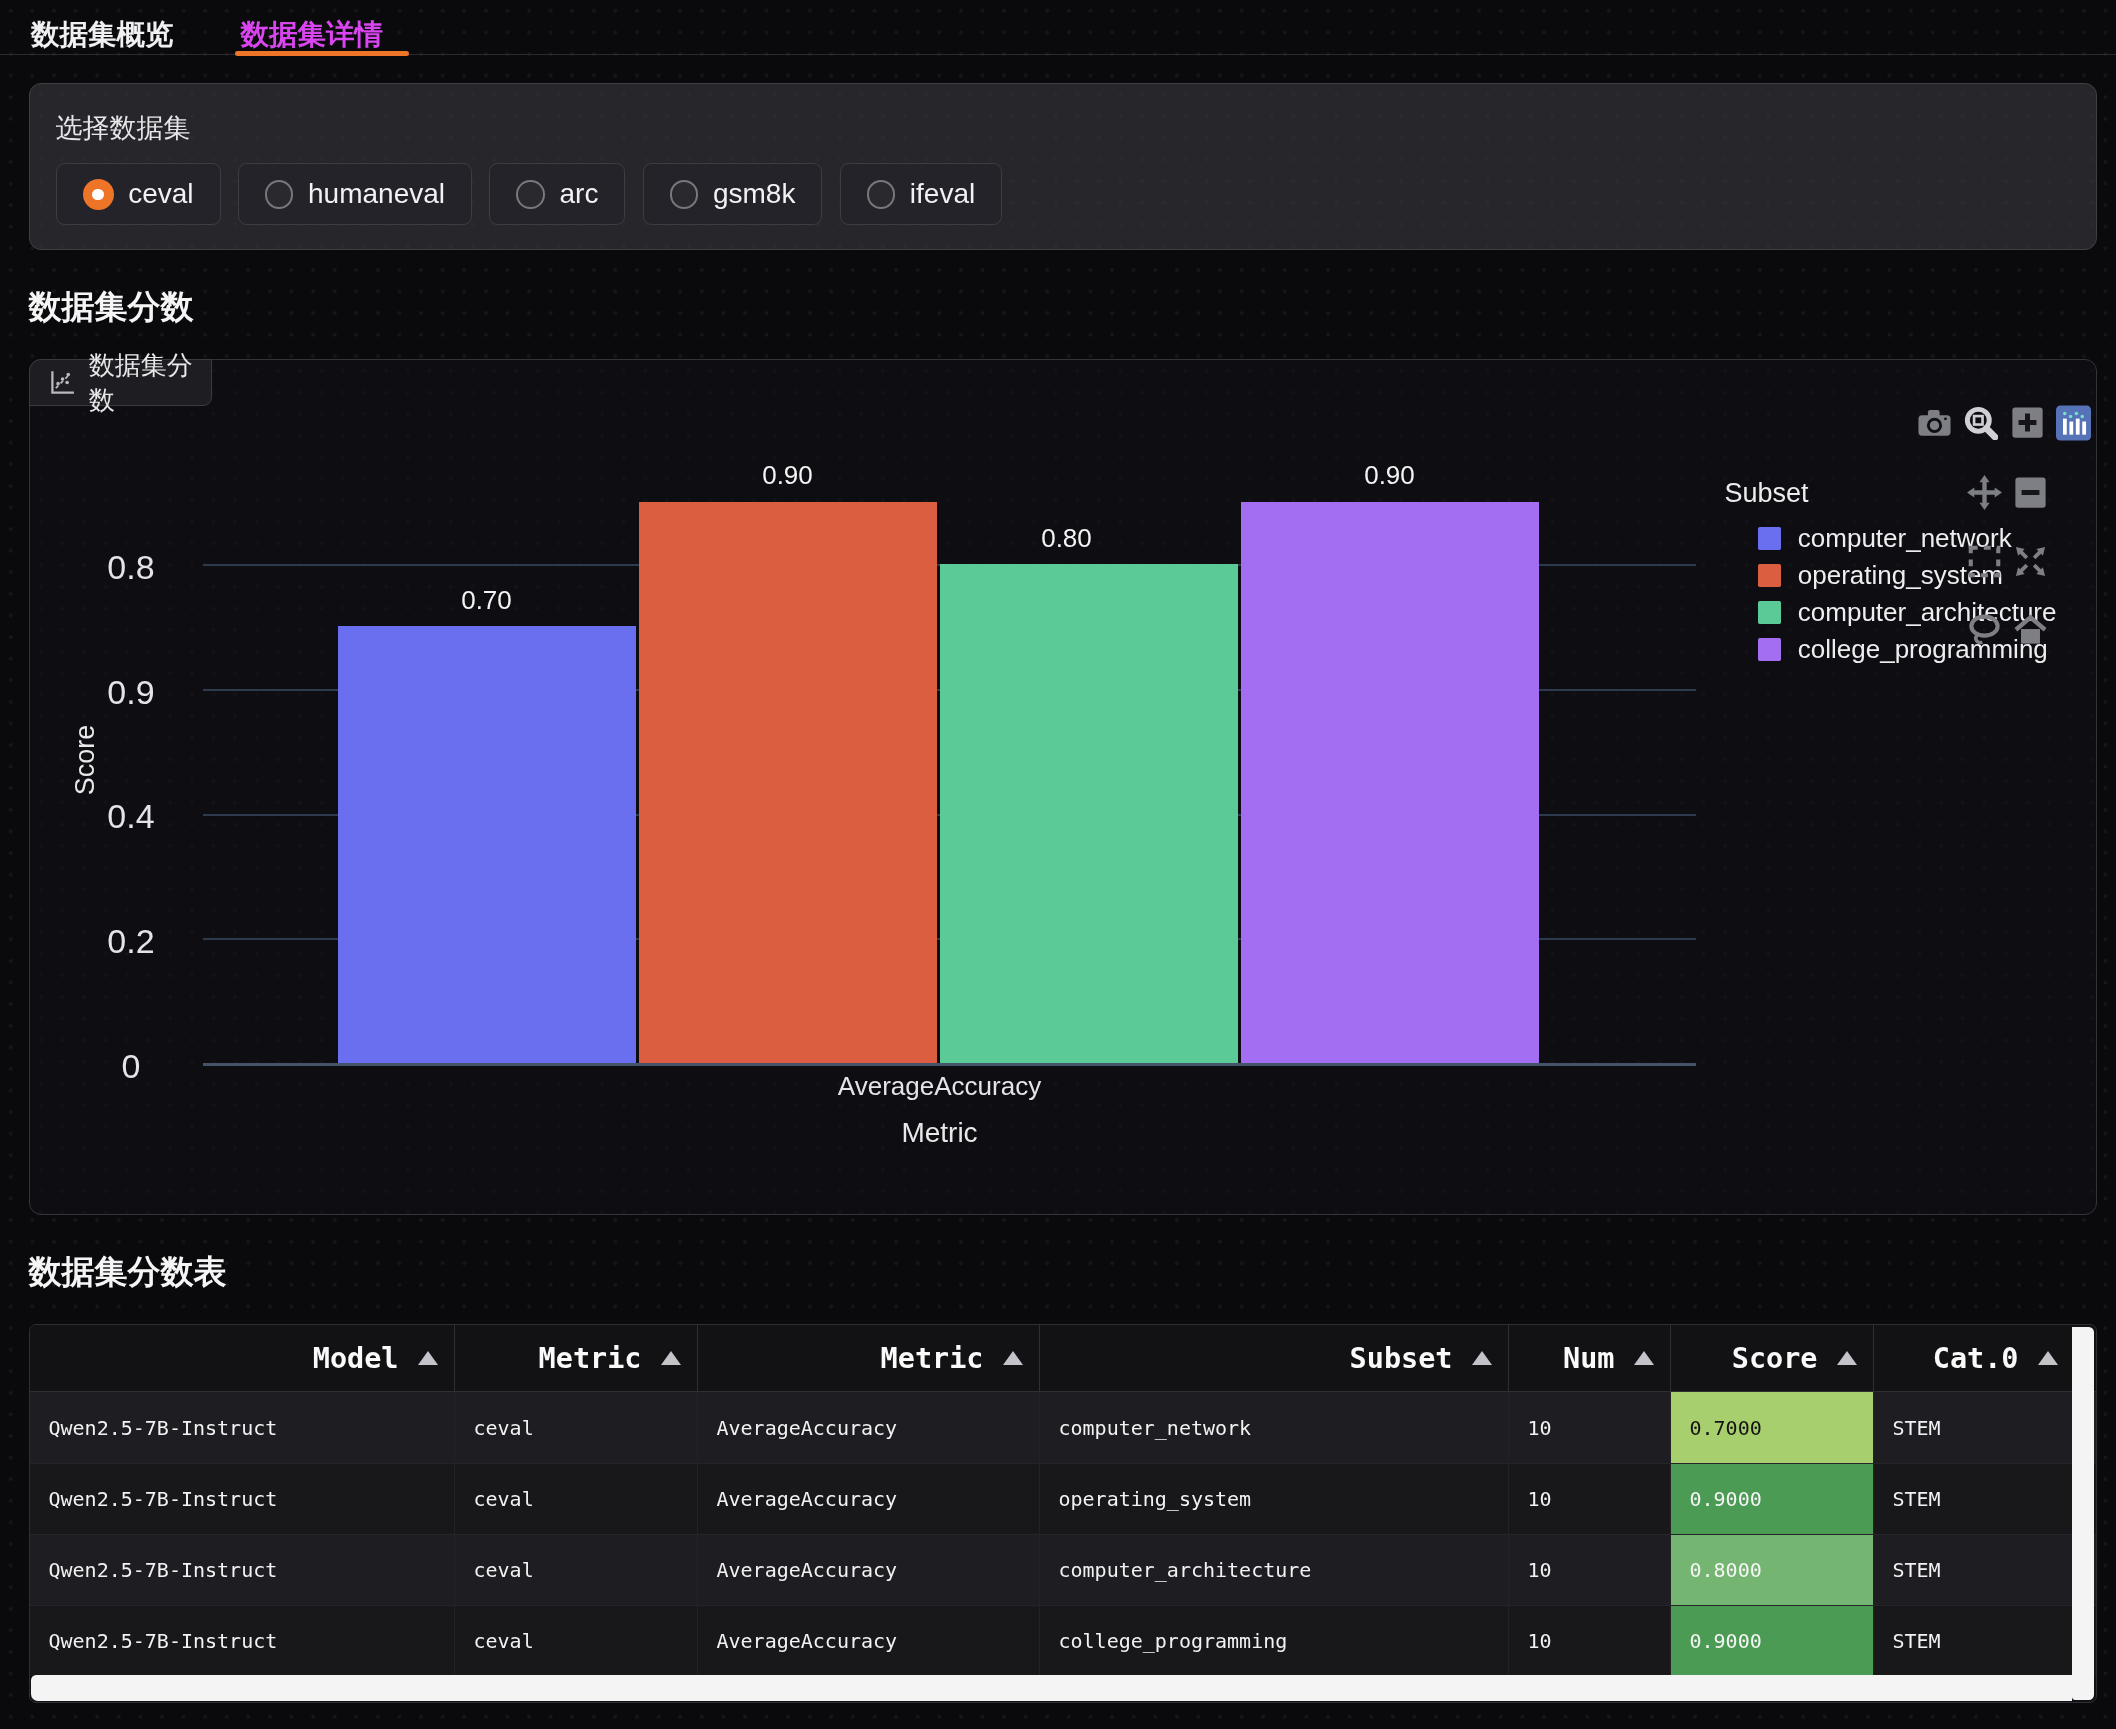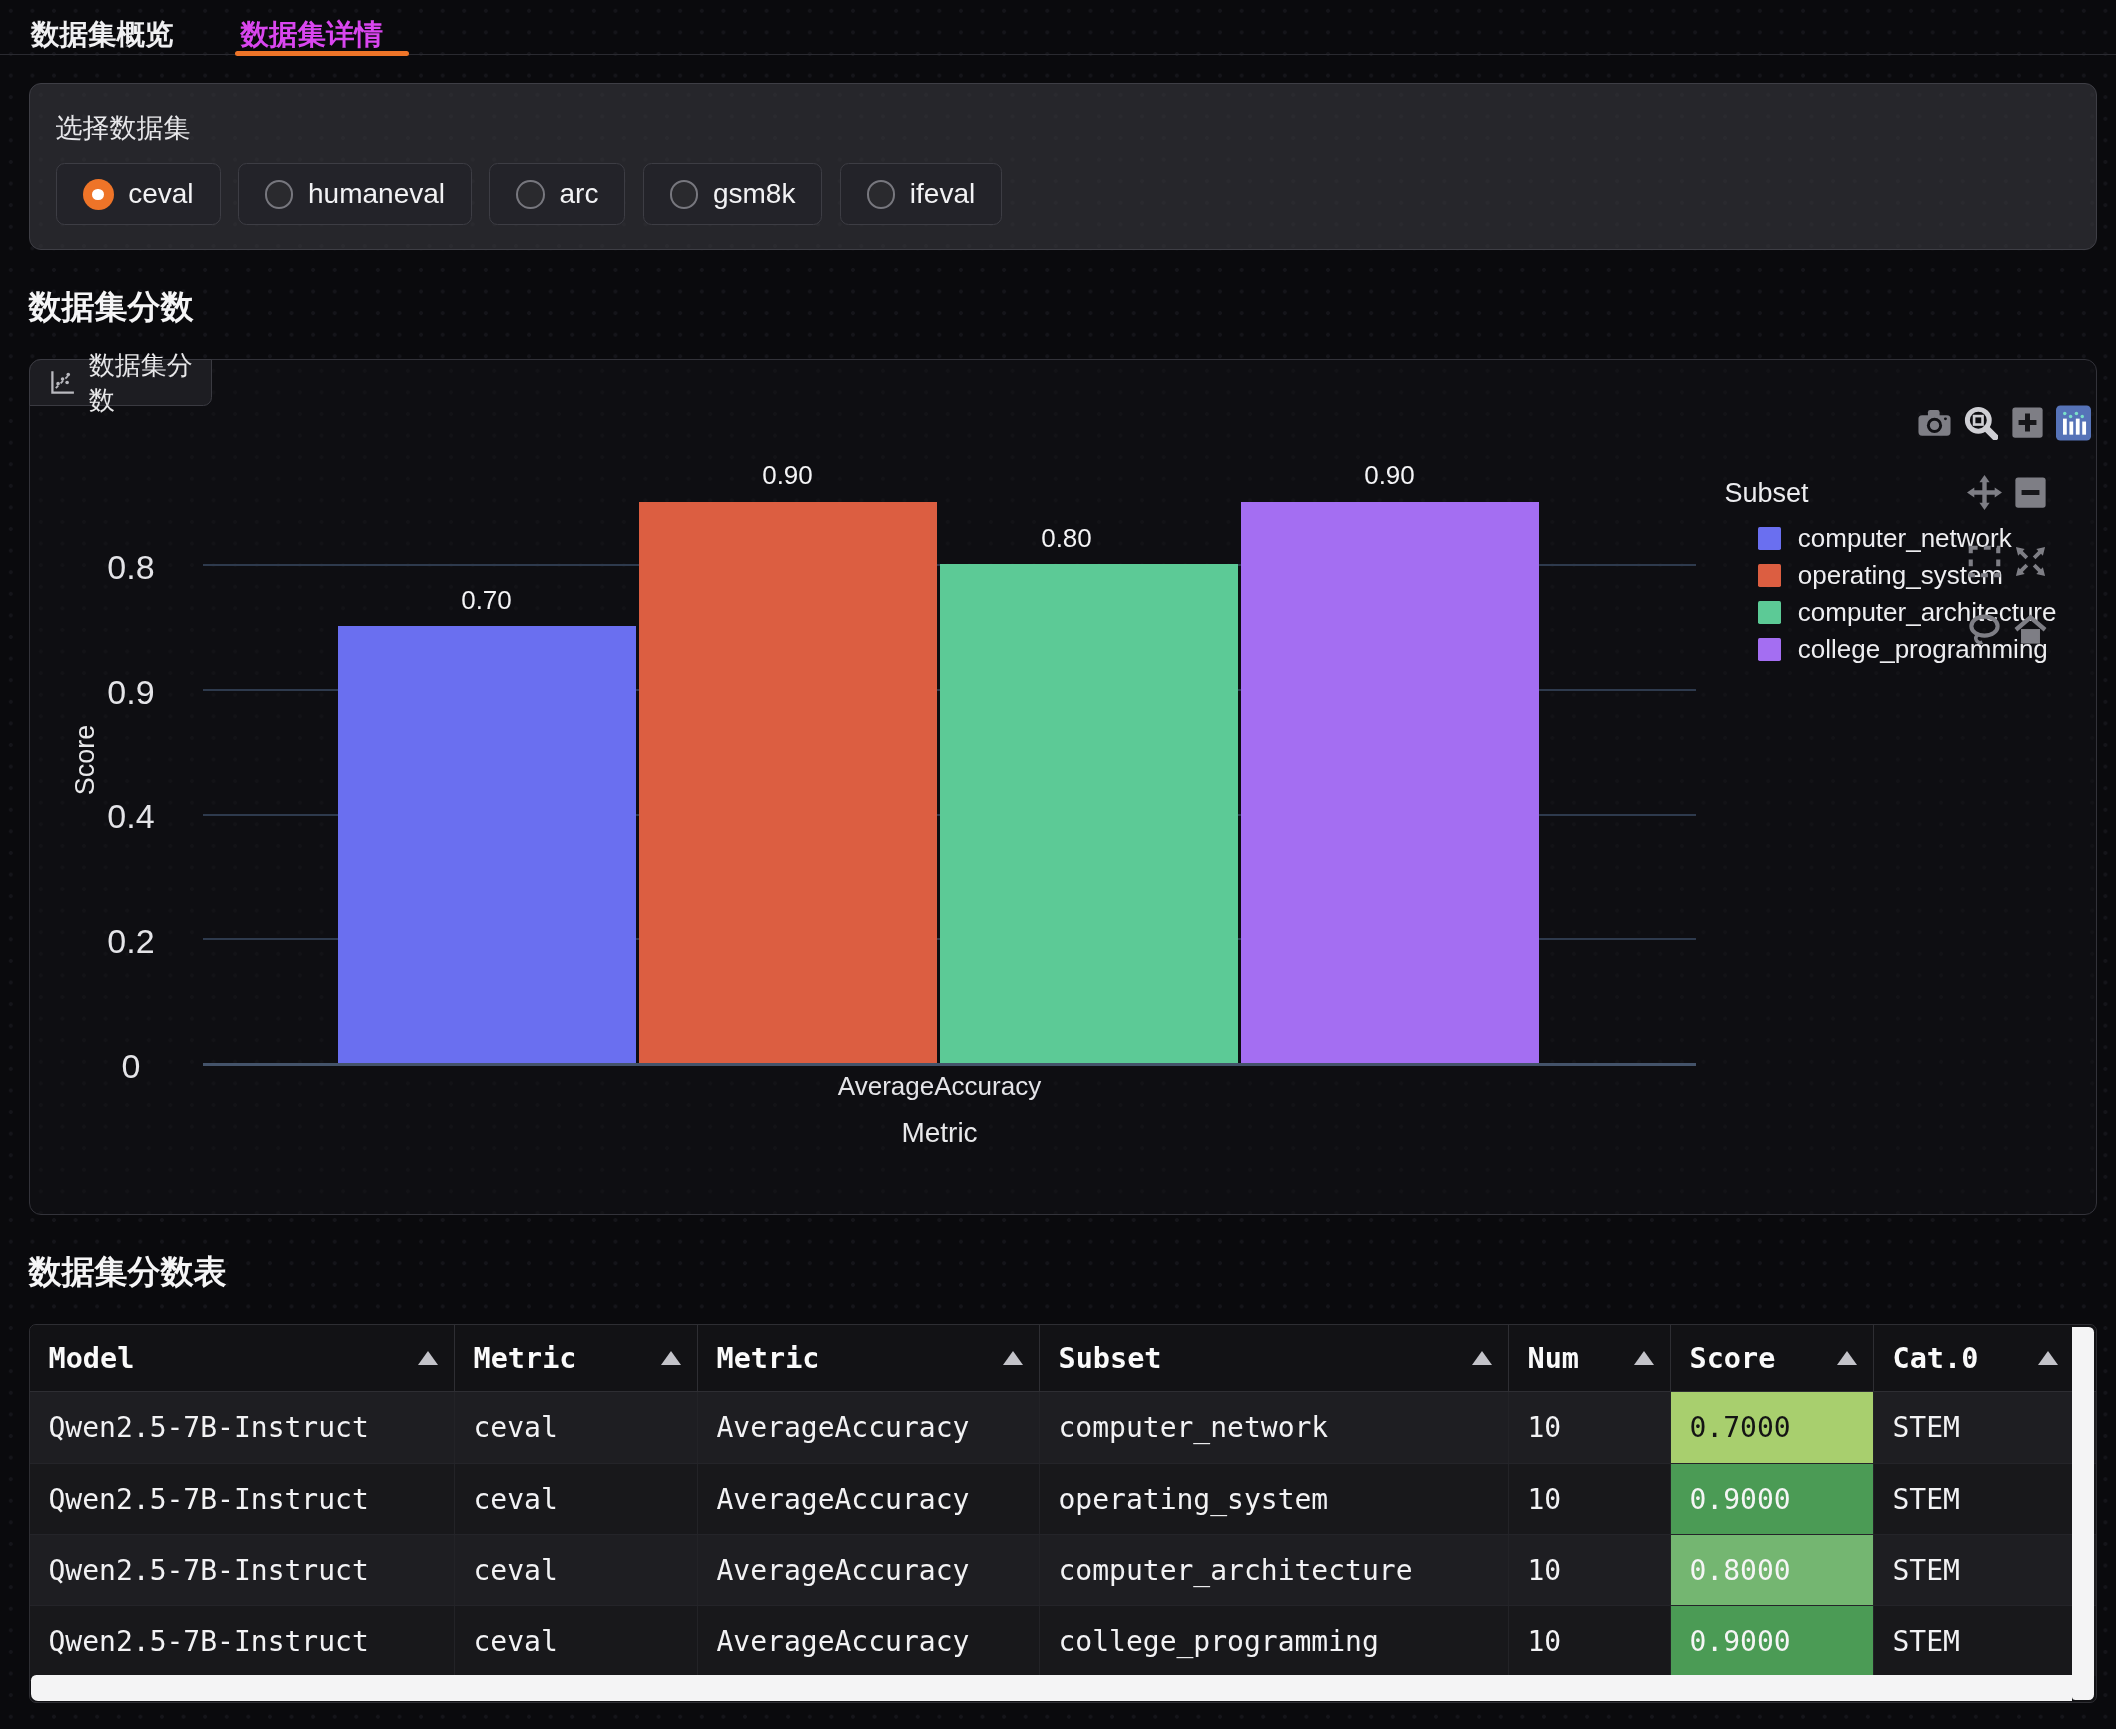--- a/index.html
+++ b/index.html
@@ -61,28 +61,28 @@
   .legend { position:absolute; left:1695px; top:118px; z-index:4; }
   .legend-title { font-size:27px; color:#ececef; margin-bottom:10.4px; }
   .legend-item { display:flex; align-items:center; height:37px; gap:17.3px; padding-left:33px; cursor:pointer; }
   .legend-swatch { width:23px; height:23px; border-radius:1.7px; flex:0 0 auto; }
   .legend-name { font-size:26px; color:#eeeef1; white-space:nowrap; }
   
   .table-wrap { position:relative; border:1.7px solid #2e2e33; border-radius:7px; background:#121215; overflow:hidden; }
   .t-head { display:grid; grid-template-columns:425px 243px 342px 469px 162px 203px 1fr;
      height:67px; background:#121215; border-bottom:0.9px solid #2e2e33; padding-right:22.5px;
      font-family:"DejaVu Sans Mono","Liberation Mono",monospace; font-weight:700; font-size:28.5px; color:#fafafa; }
-  .t-head .hcell { display:flex; align-items:center; justify-content:space-between;
-     padding:0 15.6px 0 19px; border-right:0.9px solid #2e2e33; cursor:pointer; }
+  .t-head .hcell { display:flex; align-items:center; justify-content:flex-end;
+     padding:0 15.6px 0 19px; border-right:0.9px solid #2e2e33; cursor:pointer;gap:9px; }
   .t-head .hcell:last-child { border-right:none; }
   .sort-arrow { width:0; height:0; border-left:10.4px solid transparent; border-right:10.4px solid transparent;
      border-bottom:14.7px solid #c3c3c9; flex:0 0 auto; margin-left:10.4px; }
   .t-row { display:grid; grid-template-columns:425px 243px 342px 469px 162px 203px 1fr;
      height:71px; padding-right:22.5px; border-top:0.9px solid #242429;
-     font-family:"DejaVu Sans Mono","Liberation Mono",monospace; font-size:28px; color:#f2f2f4; }
+     font-family:"DejaVu Sans Mono","Liberation Mono",monospace; font-size:20px; color:#f2f2f4; }
   .t-row:first-of-type { border-top:none; }
   .t-row.alt-a { background:#1e1e22; }
   .t-row.alt-b { background:#18181b; }
   .t-row .cell { display:flex; align-items:center; padding:0 15.6px 0 19px; border-right:0.9px solid #232327; overflow:hidden; white-space:nowrap; }
   .t-row .cell:last-child { border-right:none; }
   .vscroll { position:absolute; top:1.7px; right:1.7px; width:22.5px; height:calc(100% - 3.5px);
      background:#f4f4f5; border-radius:0 5.2px 5.2px 3.5px; cursor:pointer; z-index:3; }
   .hscroll { position:absolute; left:1.7px; bottom:1.7px; height:26px; width:calc(100% - 26px);
      background:#f4f4f5; border-radius:5.2px 0 0 7px; cursor:pointer; z-index:2; }
   .spacer-bottom { height:26px; }

